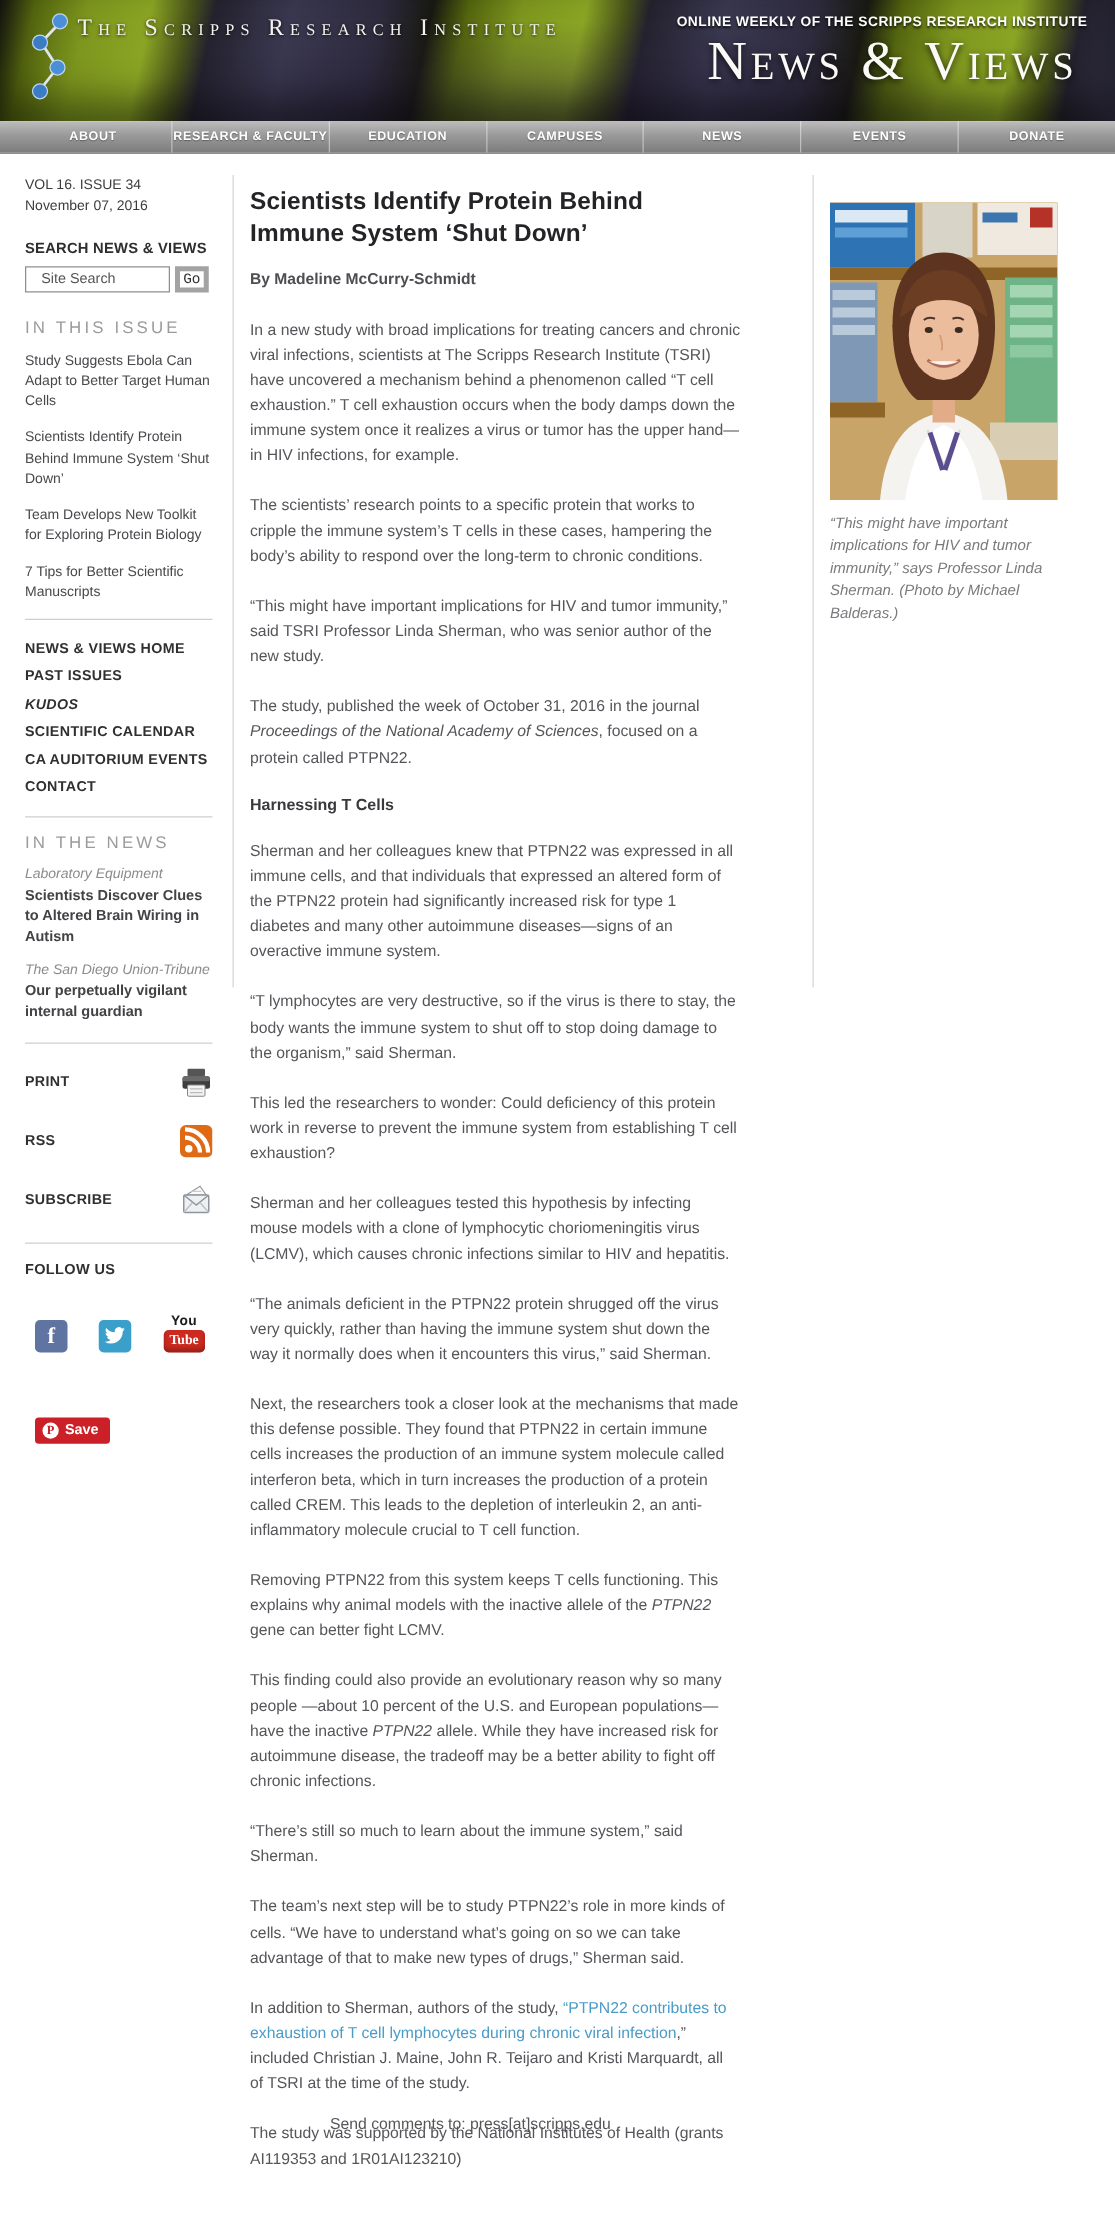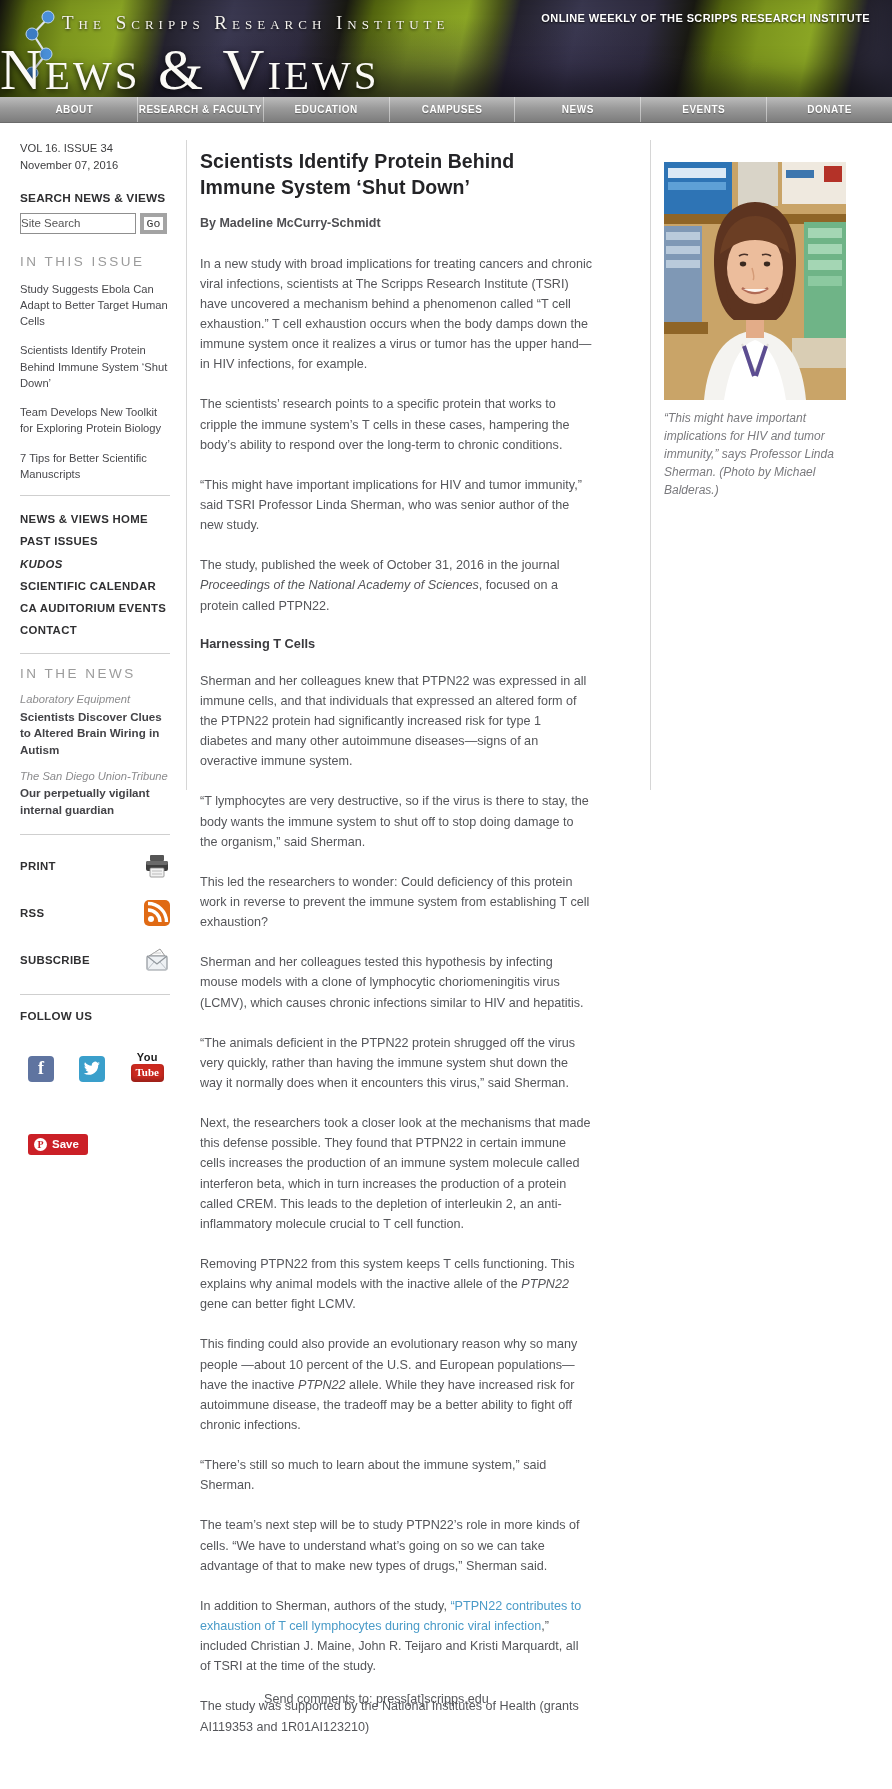--- a/index.html
+++ b/index.html
@@ -24,23 +24,23 @@
     position:absolute; left:62px; top:12px; color:#f4f2ee;
     font-family:"Liberation Serif", serif; font-variant:small-caps;
     font-size:19px; letter-spacing:5px; text-shadow:0 1px 3px rgba(0,0,0,.8);
   }
   .tagline {
     position:absolute; right:22px; top:12px; color:#fff;
     font-size:11px; font-weight:bold; letter-spacing:.4px;
     text-shadow:0 1px 2px rgba(0,0,0,.8);
   }
   .masthead {
-    position:absolute; left:0; right:30px; top:40px; text-align:left;
+    position:absolute; left:0; right:30px; top:26px; text-align:right;
     color:#fbfaf6; font-family:"Liberation Serif", serif; font-variant:small-caps;
-    font-size:58px; letter-spacing:3px; text-shadow:0 2px 6px rgba(0,0,0,.8);
+    font-size:44px; letter-spacing:3px; text-shadow:0 2px 6px rgba(0,0,0,.8);
     line-height:1.05;
   }
   
   .main-nav {
     position:absolute; top:97px; left:0; width:892px; height:26px; display:flex;
     background:linear-gradient(#bcbcbc, #9a9a9a 45%, #7c7c7c);
     border-bottom:1px solid #6b6b6b;
     padding-left:12px;
   }
   .main-nav a {
@@ -54,21 +54,21 @@
   .vrule { position:absolute; top:140px; width:1px; height:650px; background:#d6d6d6; }
   .vrule.left { left:186px; }
   .vrule.right { left:650px; }
   
   .sidebar { position:absolute; left:20px; top:140px; width:150px; font-size:11.2px; }
   .sb-vol, .sb-date { color:#3c3c3e; line-height:1.55; }
   .sb-search-heading { margin-top:16px; font-size:11.8px; font-weight:bold; color:#2e2e30; letter-spacing:.2px; }
   .sb-search-row { margin-top:8px; display:flex; gap:4px; }
   .sb-search-row input {
     width:116px; height:21px; border:1px solid #8f8f8f; font-size:11.5px;
-    padding:0 0; color:#444; font-family:"Liberation Sans", sans-serif;
+    padding:0 12px; color:#444; font-family:"Liberation Sans", sans-serif;
   }
   .sb-search-row input::placeholder { color:#555; opacity:1; }
   .sb-search-row button {
     width:27px; height:21px; border:4px solid #a3a3a3; background:#fdfdfd;
     font-size:11.5px; color:#333; cursor:pointer; font-family:Liberation Mono, monospace;
   }
   .sb-section-heading {
     margin-top:20px; color:#9b9b9b; font-size:13.5px; letter-spacing:2.5px; font-weight:normal;
   }
   .sb-issue-list { margin-top:12px; }

